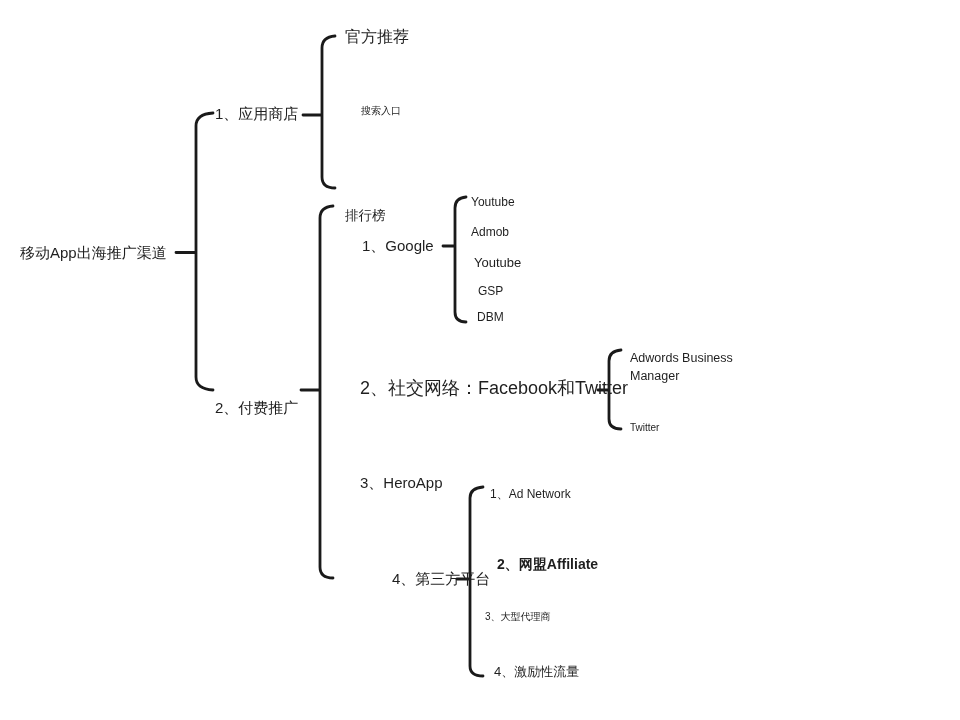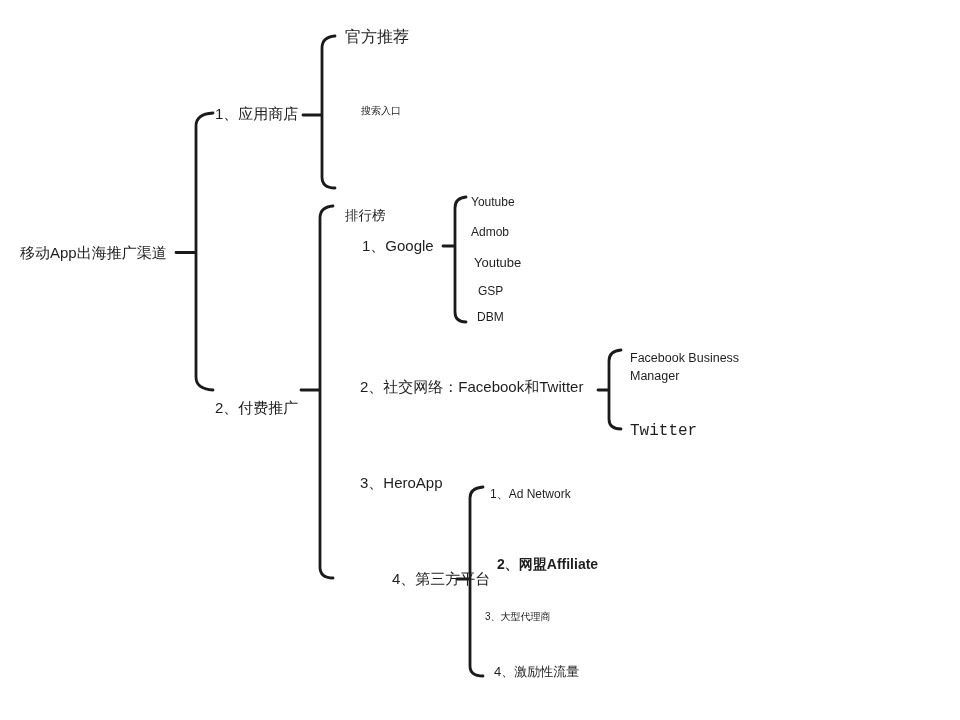--- a/index.html
+++ b/index.html
@@ -14,23 +14,23 @@
   .c-official{left:345px;top:28px;  font-size:16px;}
   .c-search{left:361px; top:105px; font-size:10px;}
   .c-rank  {left:345px; top:180px; font-size:13.5px;margin-top:28px;}
   .n-paid  {left:215px; top:399px; font-size:15px;}
   .n-google{left:362px; top:237px; font-size:15px;}
   .g-0{left:471px; top:196px; font-size:12px;}
   .g-1{left:471px; top:226px; font-size:12px;}
   .g-2{left:474px; top:256px; font-size:13px;}
   .g-3{left:478px; top:285px; font-size:12px;}
   .g-4{left:477px; top:311px; font-size:12px;}
-  .n-social{left:360px; top:378px; font-size:15px;text-align:center;}
+  .n-social{left:360px; top:378px; font-size:18px;text-align:center;}
   .s-0{left:630px; top:349px; font-size:12.5px; width:135px; white-space:normal; line-height:1.45;}
-  .s-1{left:630px; top:422px; font-size:16px;font-family:Liberation Mono, monospace;}
+  .s-1{left:630px; top:422px; font-size:10px;}
   .n-hero  {left:360px; top:474px; font-size:15px;}
   .n-third {left:360px; top:570px; font-size:15px;margin-left:32px;}
   .t-0{left:490px; top:488px; font-size:12px;}
   .t-1{left:497px; top:556px; font-size:14px;font-weight:bold;}
   .t-2{left:485px; top:611px; font-size:10px;}
   .t-3{left:494px; top:665px; font-size:13px;}
   svg.braces{position:absolute;left:0;top:0;width:960px;height:720px;}
   svg.braces path{fill:none;stroke:#1a1a1a;stroke-width:2.8;stroke-linecap:round;stroke-linejoin:round;}
 </style>
 </head>
@@ -63,21 +63,21 @@
   <div class="lbl n-paid">2、付费推广</div>
 
   <div class="lbl n-google">1、Google</div>
   <div class="lbl g-0">Youtube</div>
   <div class="lbl g-1">Admob</div>
   <div class="lbl g-2">Youtube</div>
   <div class="lbl g-3">GSP</div>
   <div class="lbl g-4">DBM</div>
 
   <div class="lbl n-social">2、社交网络：Facebook和Twitter</div>
-  <div class="lbl s-0">Facebook Business Manager</div>
+  <div class="lbl s-0">Adwords Business Manager</div>
   <div class="lbl s-1">Twitter</div>
 
   <div class="lbl n-hero">3、HeroApp</div>
 
   <div class="lbl n-third">4、第三方平台</div>
   <div class="lbl t-0">1、Ad Network</div>
   <div class="lbl t-1">2、网盟Affiliate</div>
   <div class="lbl t-2">3、大型代理商</div>
   <div class="lbl t-3">4、激励性流量</div>
 

